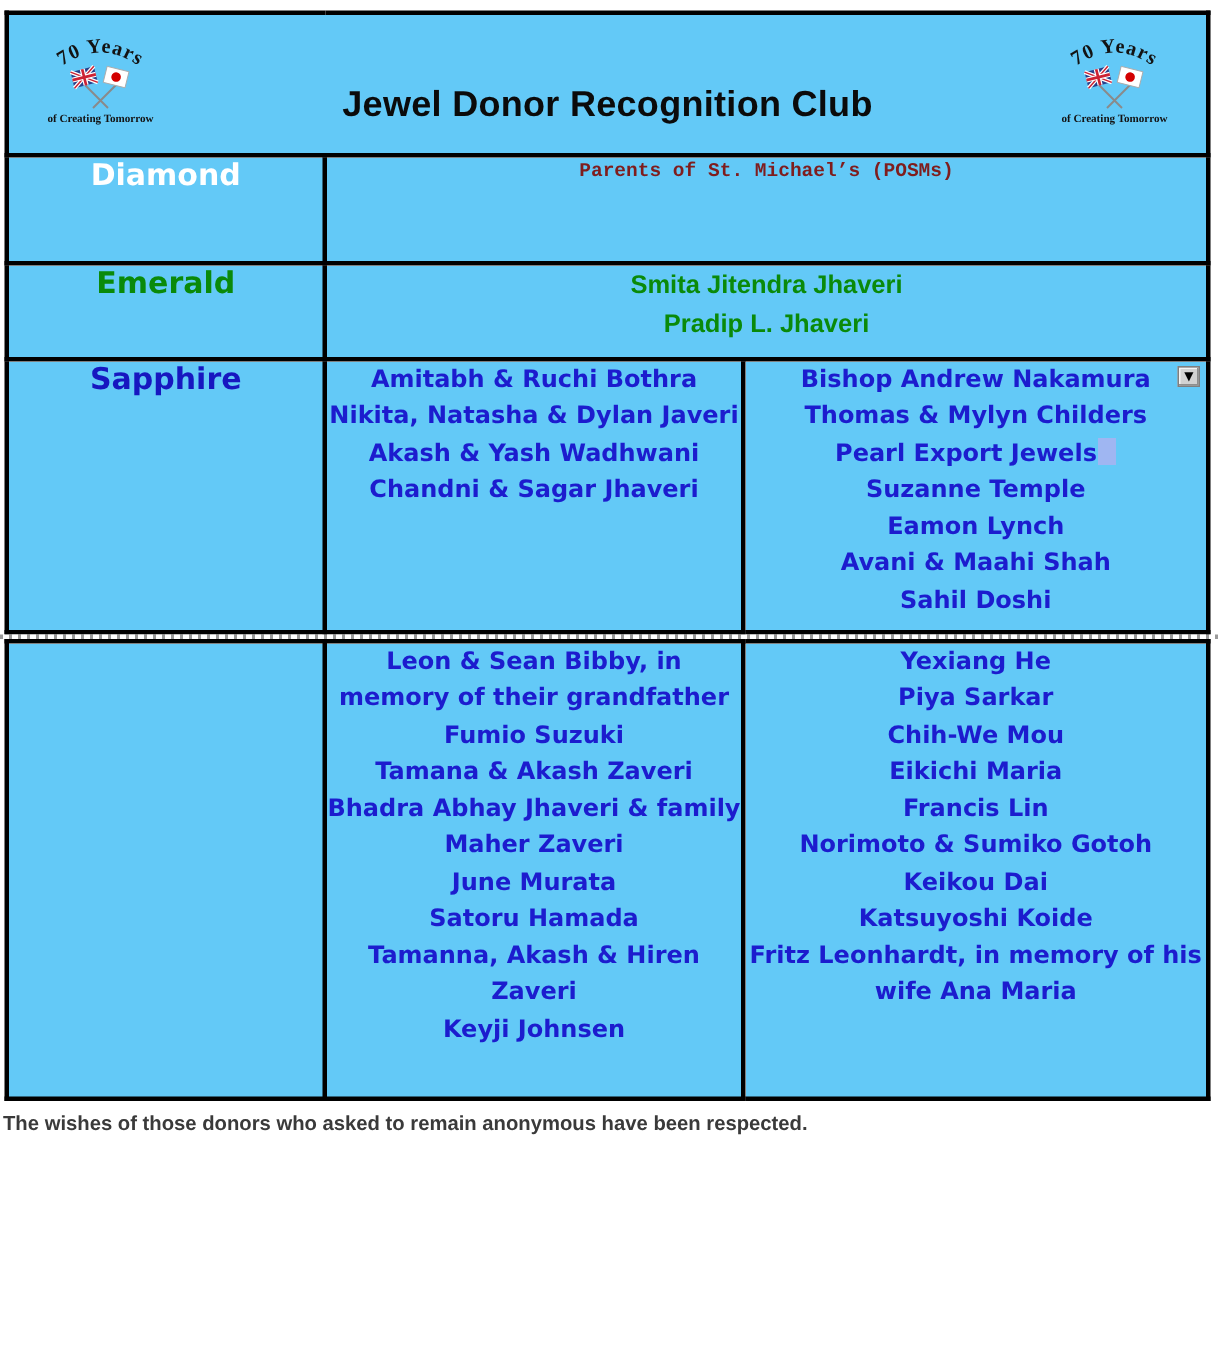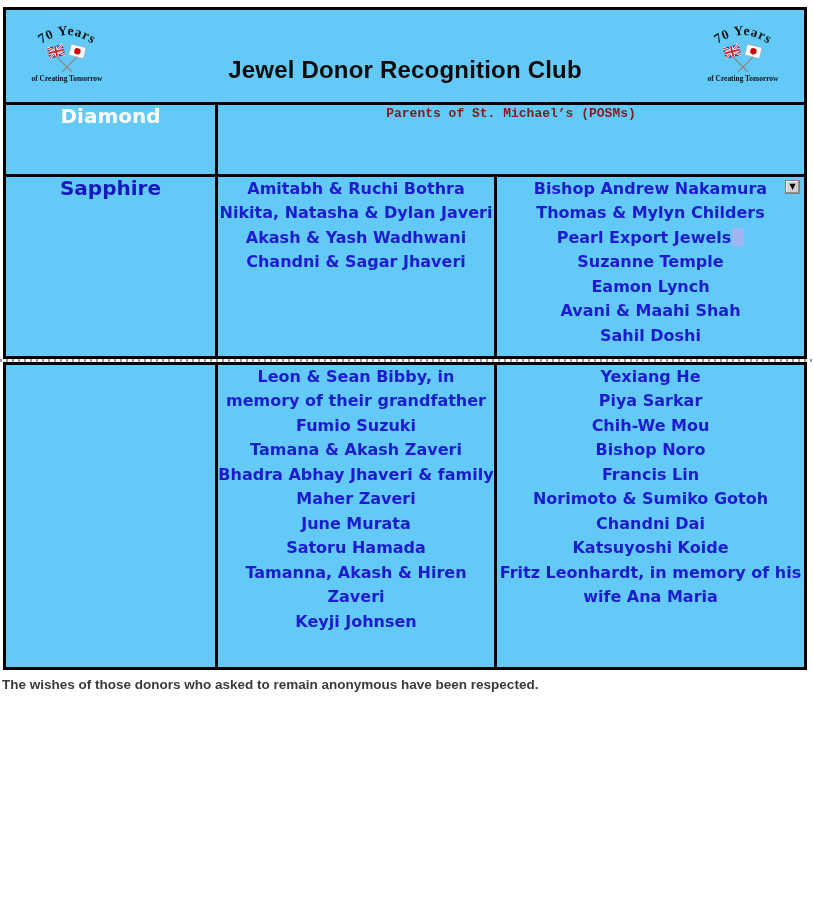--- a/index.html
+++ b/index.html
@@ -151,20 +151,27 @@
     </tr>
 
     <tr class="r-diamond">
       <td class="tier-label lbl-diamond">Diamond</td>
       <td colspan="2" class="names names-diamond">
         <div>Parents of St. Michael’s (POSMs)</div>
       </td>
     </tr>
 
 
+    <tr class="r-emerald">
+      <td class="tier-label lbl-emerald">Emerald</td>
+      <td colspan="2" class="names names-emerald">
+        <div>Smita Jitendra Jhaveri</div>
+        <div>Pradip L. Jhaveri</div>
+      </td>
+    </tr>
 
     <tr class="r-sapphire">
       <td class="tier-label lbl-sapphire">Sapphire</td>
       <td class="names names-blue">
         <div>Amitabh &amp; Ruchi Bothra</div>
         <div>Nikita, Natasha &amp; Dylan Javeri</div>
         <div>Akash &amp; Yash Wadhwani</div>
         <div>Chandni &amp; Sagar Jhaveri</div>
       </td>
       <td class="names names-blue cell-rel">
@@ -199,24 +206,24 @@
         <div>Maher Zaveri</div>
         <div>June Murata</div>
         <div>Satoru Hamada</div>
         <div>Tamanna, Akash &amp; Hiren Zaveri</div>
         <div>Keyji Johnsen</div>
       </td>
       <td class="names names-blue">
         <div>Yexiang He</div>
         <div>Piya Sarkar</div>
         <div>Chih-We Mou</div>
-        <div>Bishop Noro</div>
+        <div>Eikichi Maria</div>
         <div>Francis Lin</div>
         <div>Norimoto &amp; Sumiko Gotoh</div>
-        <div>Chandni Dai</div>
+        <div>Keikou Dai</div>
         <div>Katsuyoshi Koide</div>
         <div>Fritz Leonhardt, in memory of his wife Ana Maria</div>
       </td>
     </tr>
   </tbody>
     </table>
 
   <div class="footer-note">The wishes of those donors who asked to remain anonymous have been respected.</div>
 
 </div>

